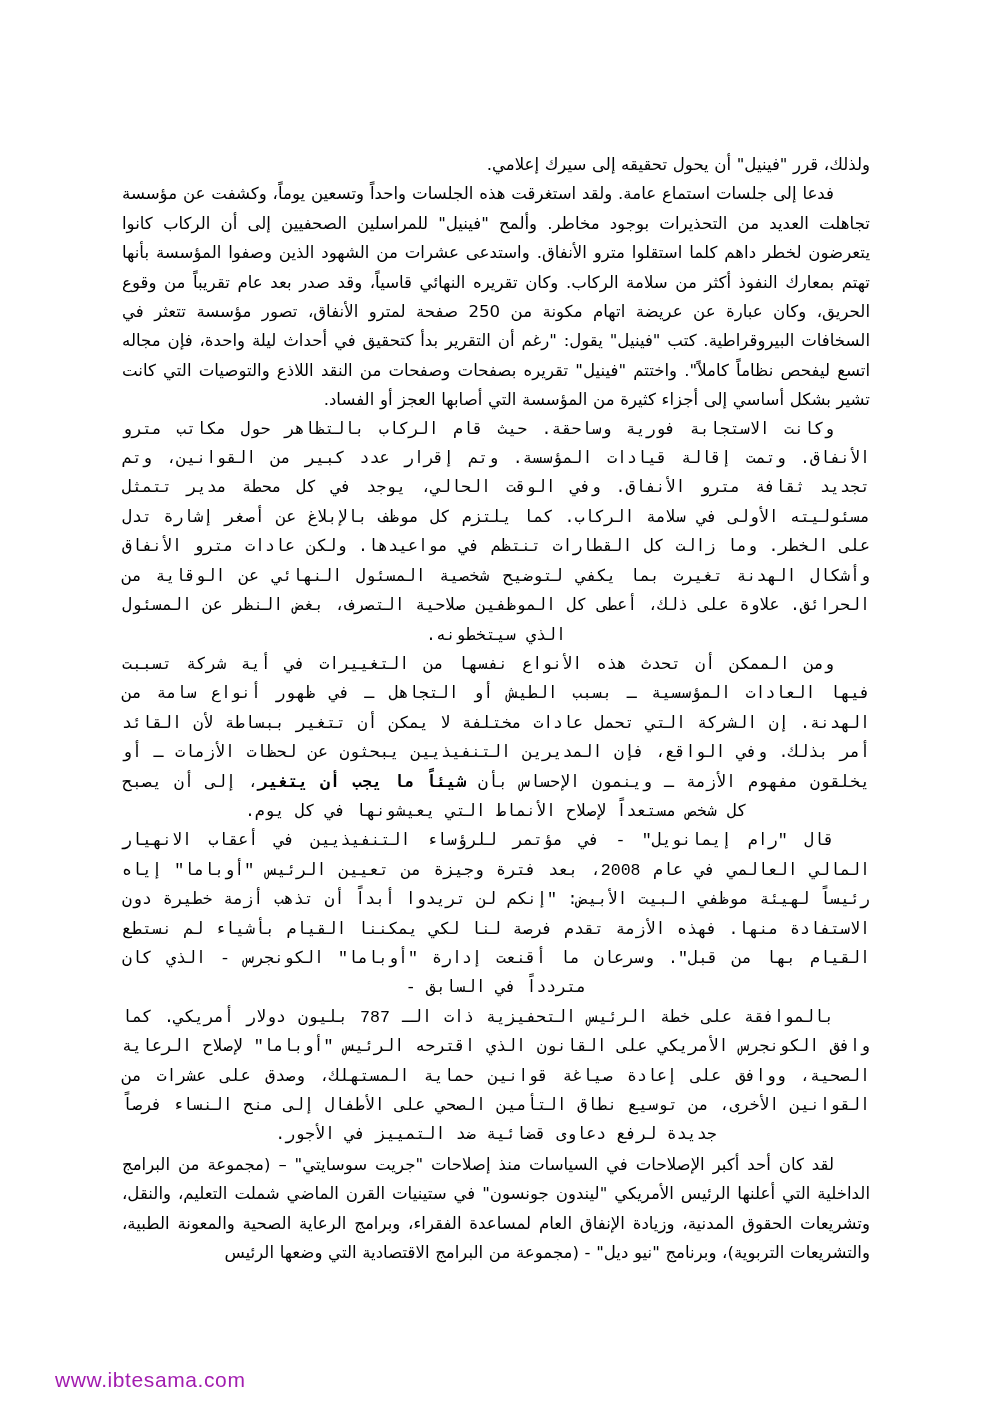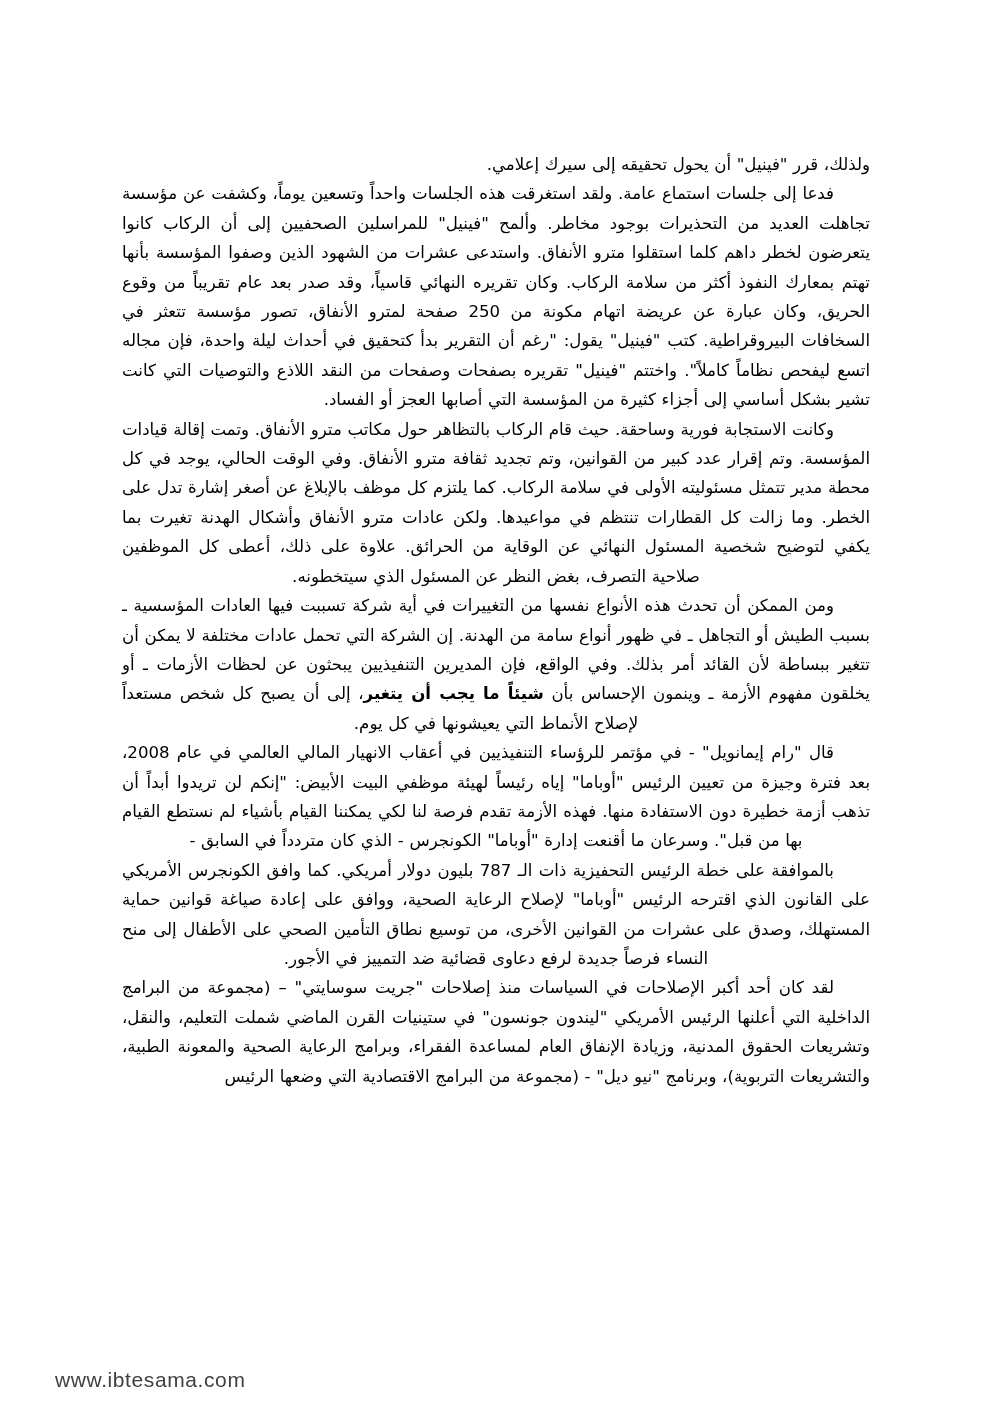--- a/index.html
+++ b/index.html
@@ -49,39 +49,40 @@
   }
 
   
   .para.indent {
     text-indent: 36px;
   }
 
   .para.center-last {
     text-align: justify;
     text-align-last: center;
+    font-family: Liberation Mono, monospace;
   }
 
   .para.last-right {
     text-align: justify;
     text-align-last: right;
   }
 
   b, .bold {
     font-weight: bold;
   }
 
   .watermark {
     position: absolute;
     left: 55px;
     top: 1368px;
     font-family: "Liberation Sans", sans-serif;
     font-size: 21px;
     letter-spacing: 0.6px;
-    color: #404040;
+    color: #a21caf;
     white-space: nowrap;
     user-select: none;
     direction: ltr;
   }
 </style>
 </head>
 <body>
 
 <div class="page">
 

